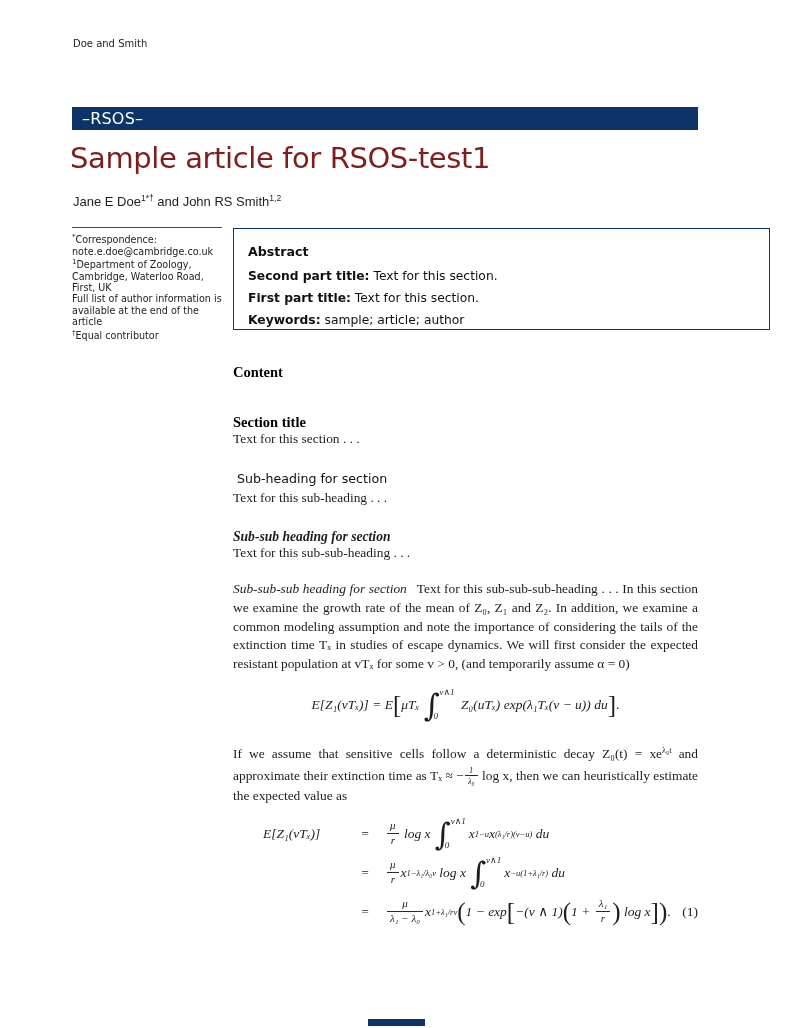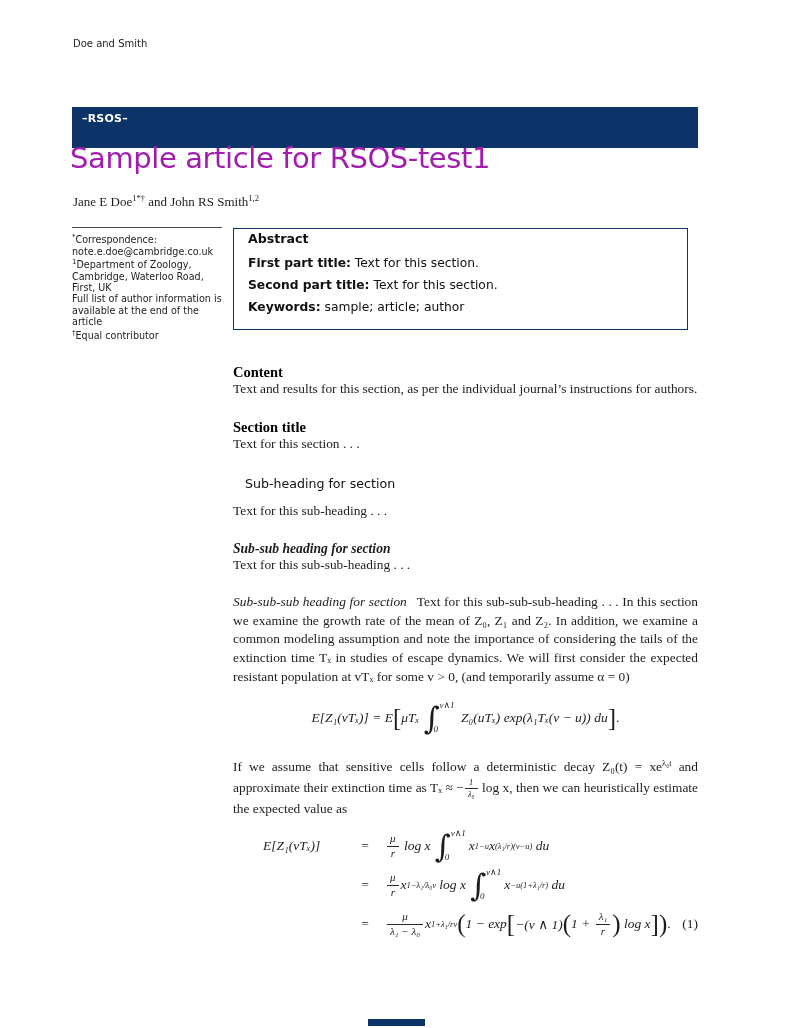--- a/index.html
+++ b/index.html
@@ -5,56 +5,56 @@
   html,body { margin:0; padding:0; }
   body {
     width:794px; height:1028px; position:relative; background:#ffffff;
     font-family:"Liberation Serif","DejaVu Serif",serif; color:#1c1c1c;
     overflow:hidden;
   }
 
   .running-head { position:absolute; left:73px; top:38px; font-family:"DejaVu Sans",sans-serif; font-size:10px; color:#222;text-align:center; }
 
   .banner {
-    position:absolute; left:72px; top:107px; width:626px; height:41px;
+    position:absolute; left:72px; top:107px; width:626px; height:23px;
     background:#0d3468; color:#ffffff; font-family:"DejaVu Sans",sans-serif;
-    font-weight:bold; font-size:11px; line-height:23px; padding-left:10px;
+    font-weight:normal; font-size:16px; line-height:23px; padding-left:10px;
     box-sizing:border-box; letter-spacing:0.2px;
   }
 
   .title {
     position:absolute; left:70px; top:141px; font-family:"DejaVu Sans",sans-serif;
-    font-size:29px; font-weight:500; letter-spacing:-0.4px; color:#a21caf; white-space:nowrap;
+    font-size:29px; font-weight:500; letter-spacing:-0.4px; color:#7f1d1d; white-space:nowrap;
   }
-  .authors { position:absolute; left:73px; top:193px; font-family:Liberation Serif, serif; font-size:13px; color:#1d1d1d; }
+  .authors { position:absolute; left:73px; top:193px; font-family:Liberation Sans, sans-serif; font-size:13px; color:#1d1d1d; }
   .authors sup { font-size:8.5px; }
 
   .sidebar {
     position:absolute; left:72px; top:227px; width:158px;
     font-family:"DejaVu Sans",sans-serif; font-size:9.6px; line-height:11.4px; color:#222;
   }
   .side-rule { border-top:1px solid #4a4a4a; width:150px; margin-bottom:4px; }
   .sidebar sup { font-size:7px; }
 
   .abstract {
-    position:absolute; left:233px; top:228px; width:455px; height:102px; box-sizing:border-box;
-    border:1.6px solid #0d3468; padding:2px 14px;
+    position:absolute; left:233px; top:228px; width:537px; height:102px; box-sizing:border-box;
+    border:1.6px solid #0d3468; padding:15px 14px;
     font-family:"DejaVu Sans",sans-serif; font-size:12.3px; color:#101010; background:#fff;
   }
   .abstract .hd { font-weight:bold; font-size:12.6px; margin-bottom:10px; }
   .abstract .row { margin-bottom:7px; line-height:15px; }
   .abstract .lbl { font-weight:bold; }
 
   .main { position:absolute; left:233px; top:358px; width:465px; }
   .h1 { font-family:Liberation Serif, serif; font-weight:bold; font-size:14.5px; color:#000; margin:0; }
-  .h2 { font-family:"DejaVu Sans",sans-serif; font-weight:400; font-size:12.6px; color:#111; margin:12px; }
+  .h2 { font-family:"DejaVu Sans",sans-serif; font-weight:400; font-size:12.6px; color:#111; margin:4px; }
   .h3 { font-style:italic; font-size:13.6px; color:#1c1c1c; margin:0; }
   .main p { margin:0; font-size:13.4px; line-height:16.8px; text-align:justify; }
   .mt-body { margin-top:4px; }
-  .gap-sect { margin-top:21px; }
+  .gap-sect { margin-top:33px; }
   .bigpara { line-height:18.6px !important; margin-top:19px !important; }
   .runin { font-style:italic; }
   .runin-gap { display:inline-block; width:10px; }
 
   
   .m { font-style:italic; }
   .rm { font-style:normal; }
   .sp { font-size:8.5px; vertical-align:5px; letter-spacing:0; }
   .fr { display:inline-block; text-align:center; vertical-align:-6px; font-size:11px; line-height:1.25; font-style:italic; margin:0 2px; }
   .fr .n { display:block; border-bottom:1px solid #2a2a2a; padding:0 3px; }
@@ -104,29 +104,28 @@
   <div><sup>1</sup><span>Department of Zoology,</span></div>
   <div><span>Cambridge, Waterloo Road,</span></div>
   <div><span>First, UK</span></div>
   <div><span>Full list of author information is</span></div>
   <div><span>available at the end of the article</span></div>
   <div><sup>†</sup><span>Equal contributor</span></div>
 </div>
 
 <div class="abstract">
   <div class="hd">Abstract</div>
+  <div class="row"><span class="lbl">Second part title:</span><span> Text for this section.</span></div>
   <div class="row"><span class="lbl">First part title:</span><span> Text for this section.</span></div>
-  <div class="row"><span class="lbl">Second part title:</span><span> Text for this section.</span></div>
   <div class="row"><span class="lbl">Keywords:</span><span> sample; article; author</span></div>
 </div>
 
 <div class="main">
 
   <h2 class="h1" style="margin-top:6px;">Content</h2>
-  <p class="mt-body">Text and results for this section, as per the individual journal’s instructions for authors.</p>
 
   <h2 class="h1 gap-sect">Section title</h2>
   <p class="mt-body">Text for this section . . .</p>
 
   <h3 class="h2" style="margin-top:23px;">Sub-heading for section</h3>
   <p class="mt-body">Text for this sub-heading . . .</p>
 
   <h4 class="h3" style="margin-top:22px;">Sub-sub heading for section</h4>
   <p class="mt-body">Text for this sub-sub-heading . . .</p>
 

